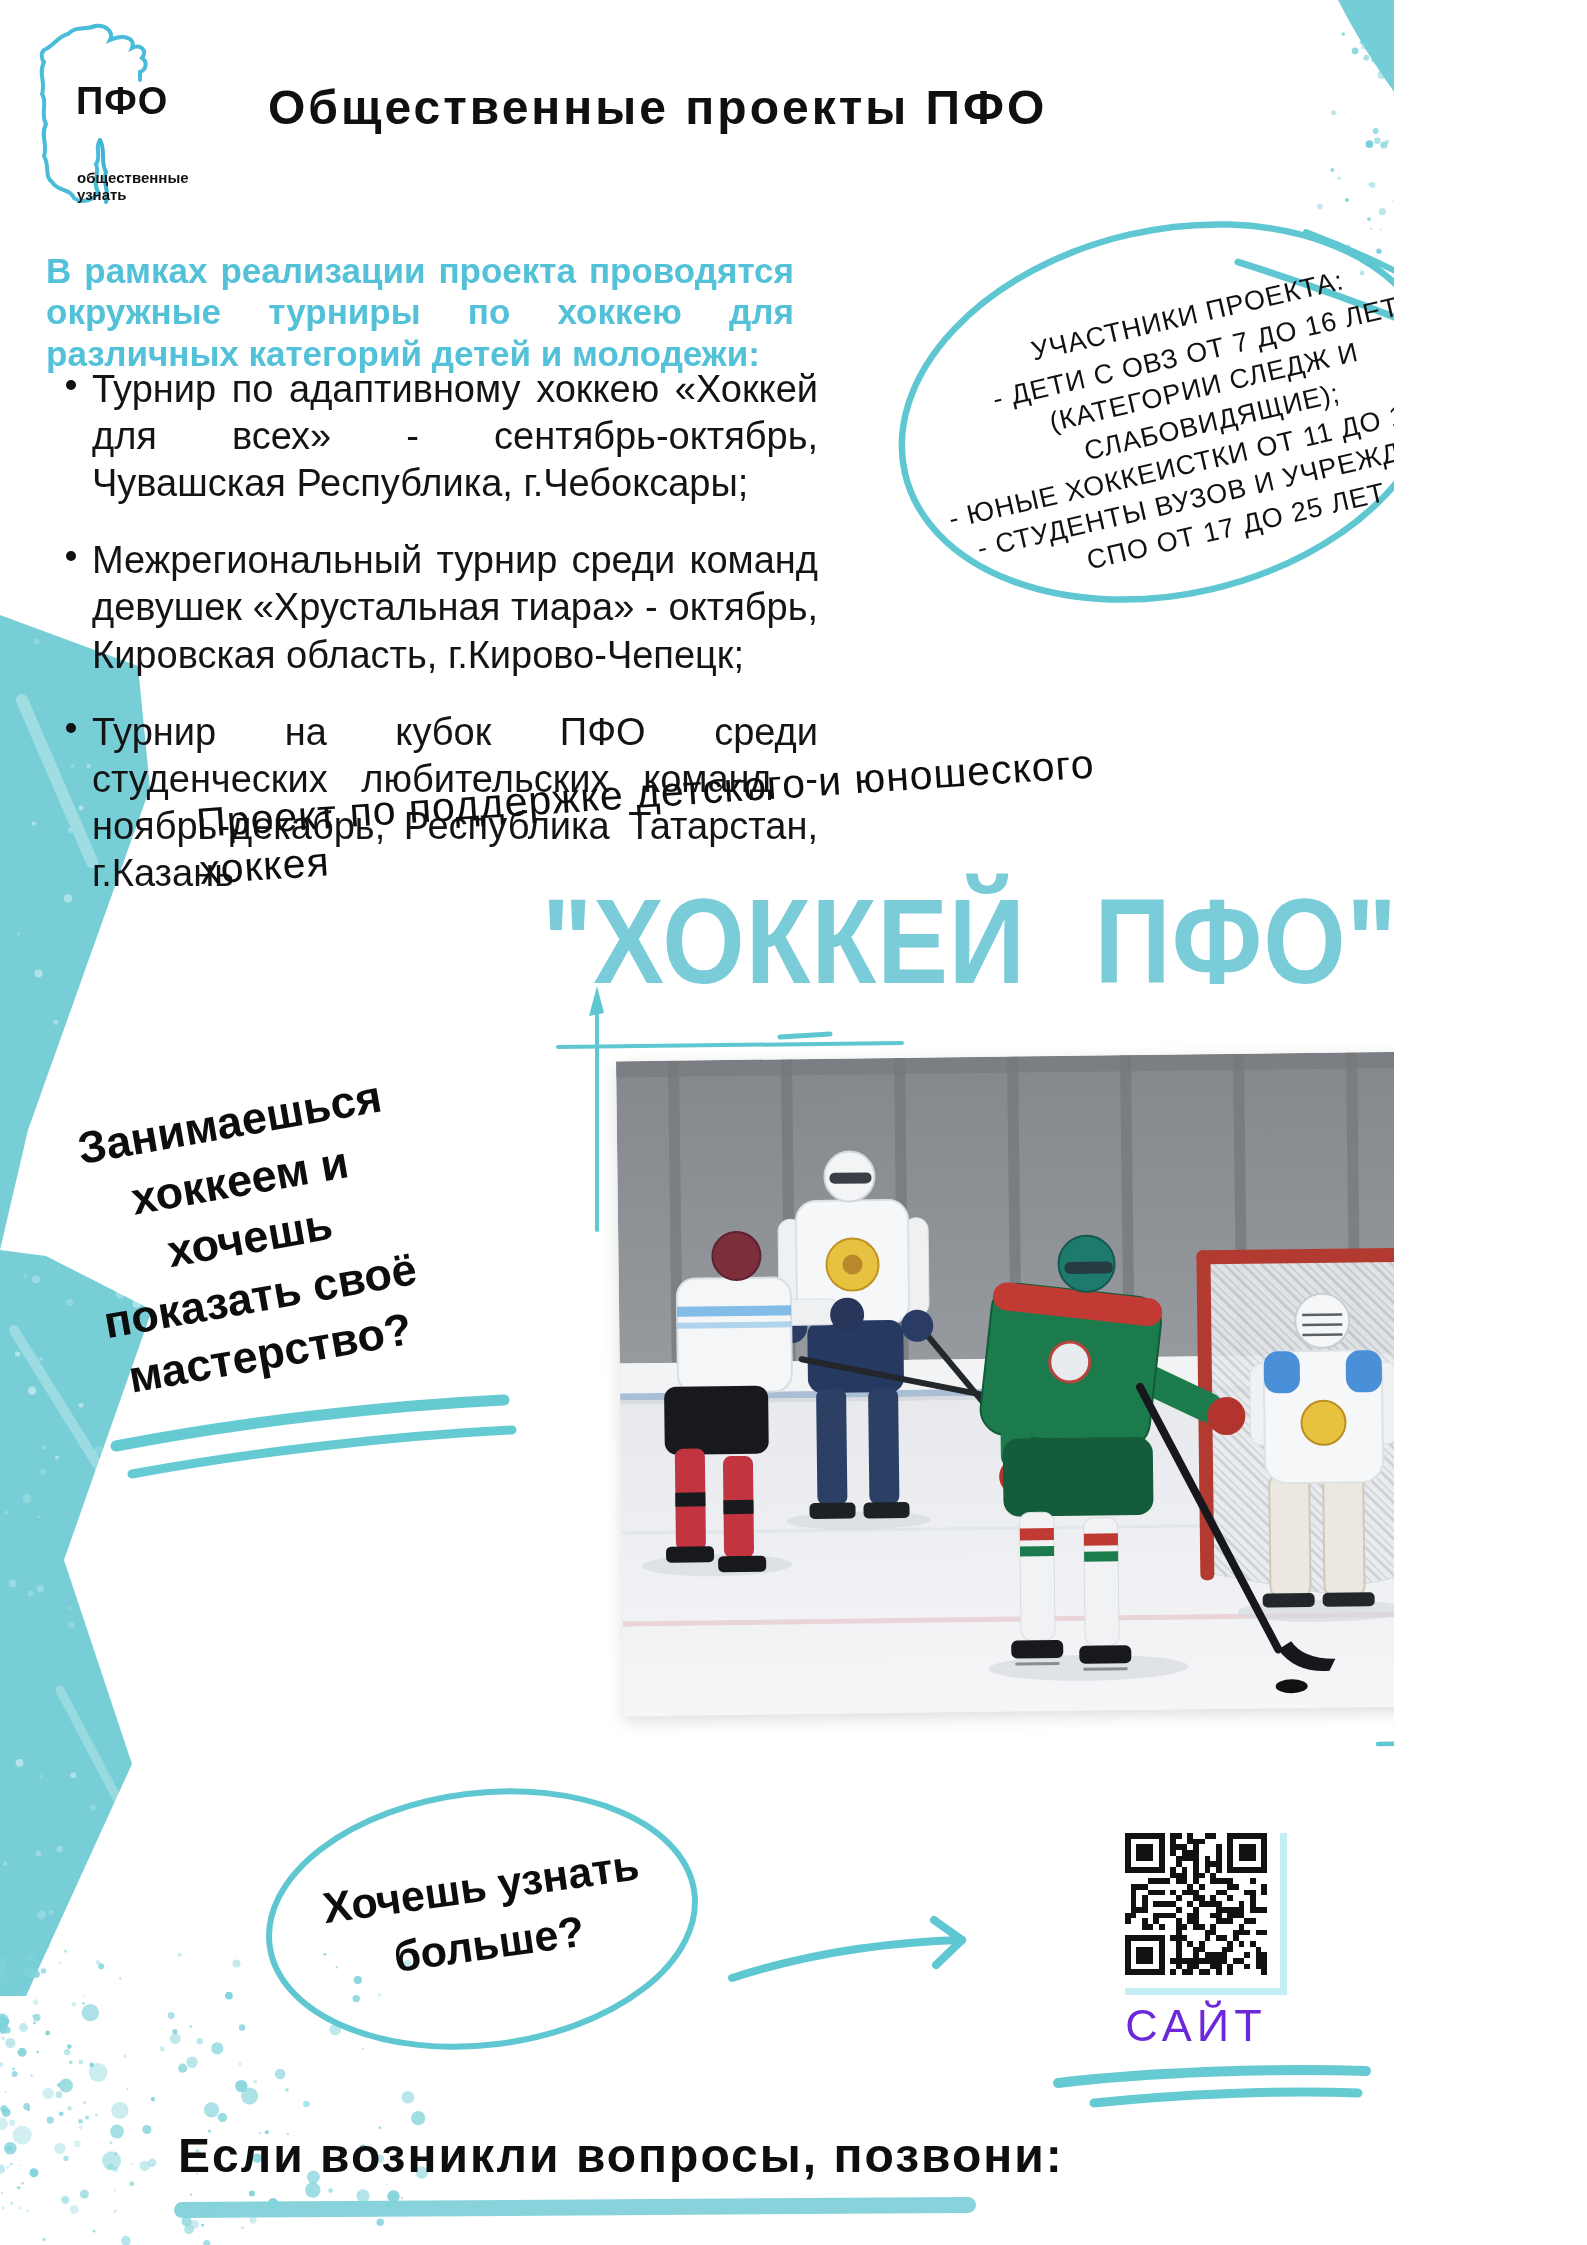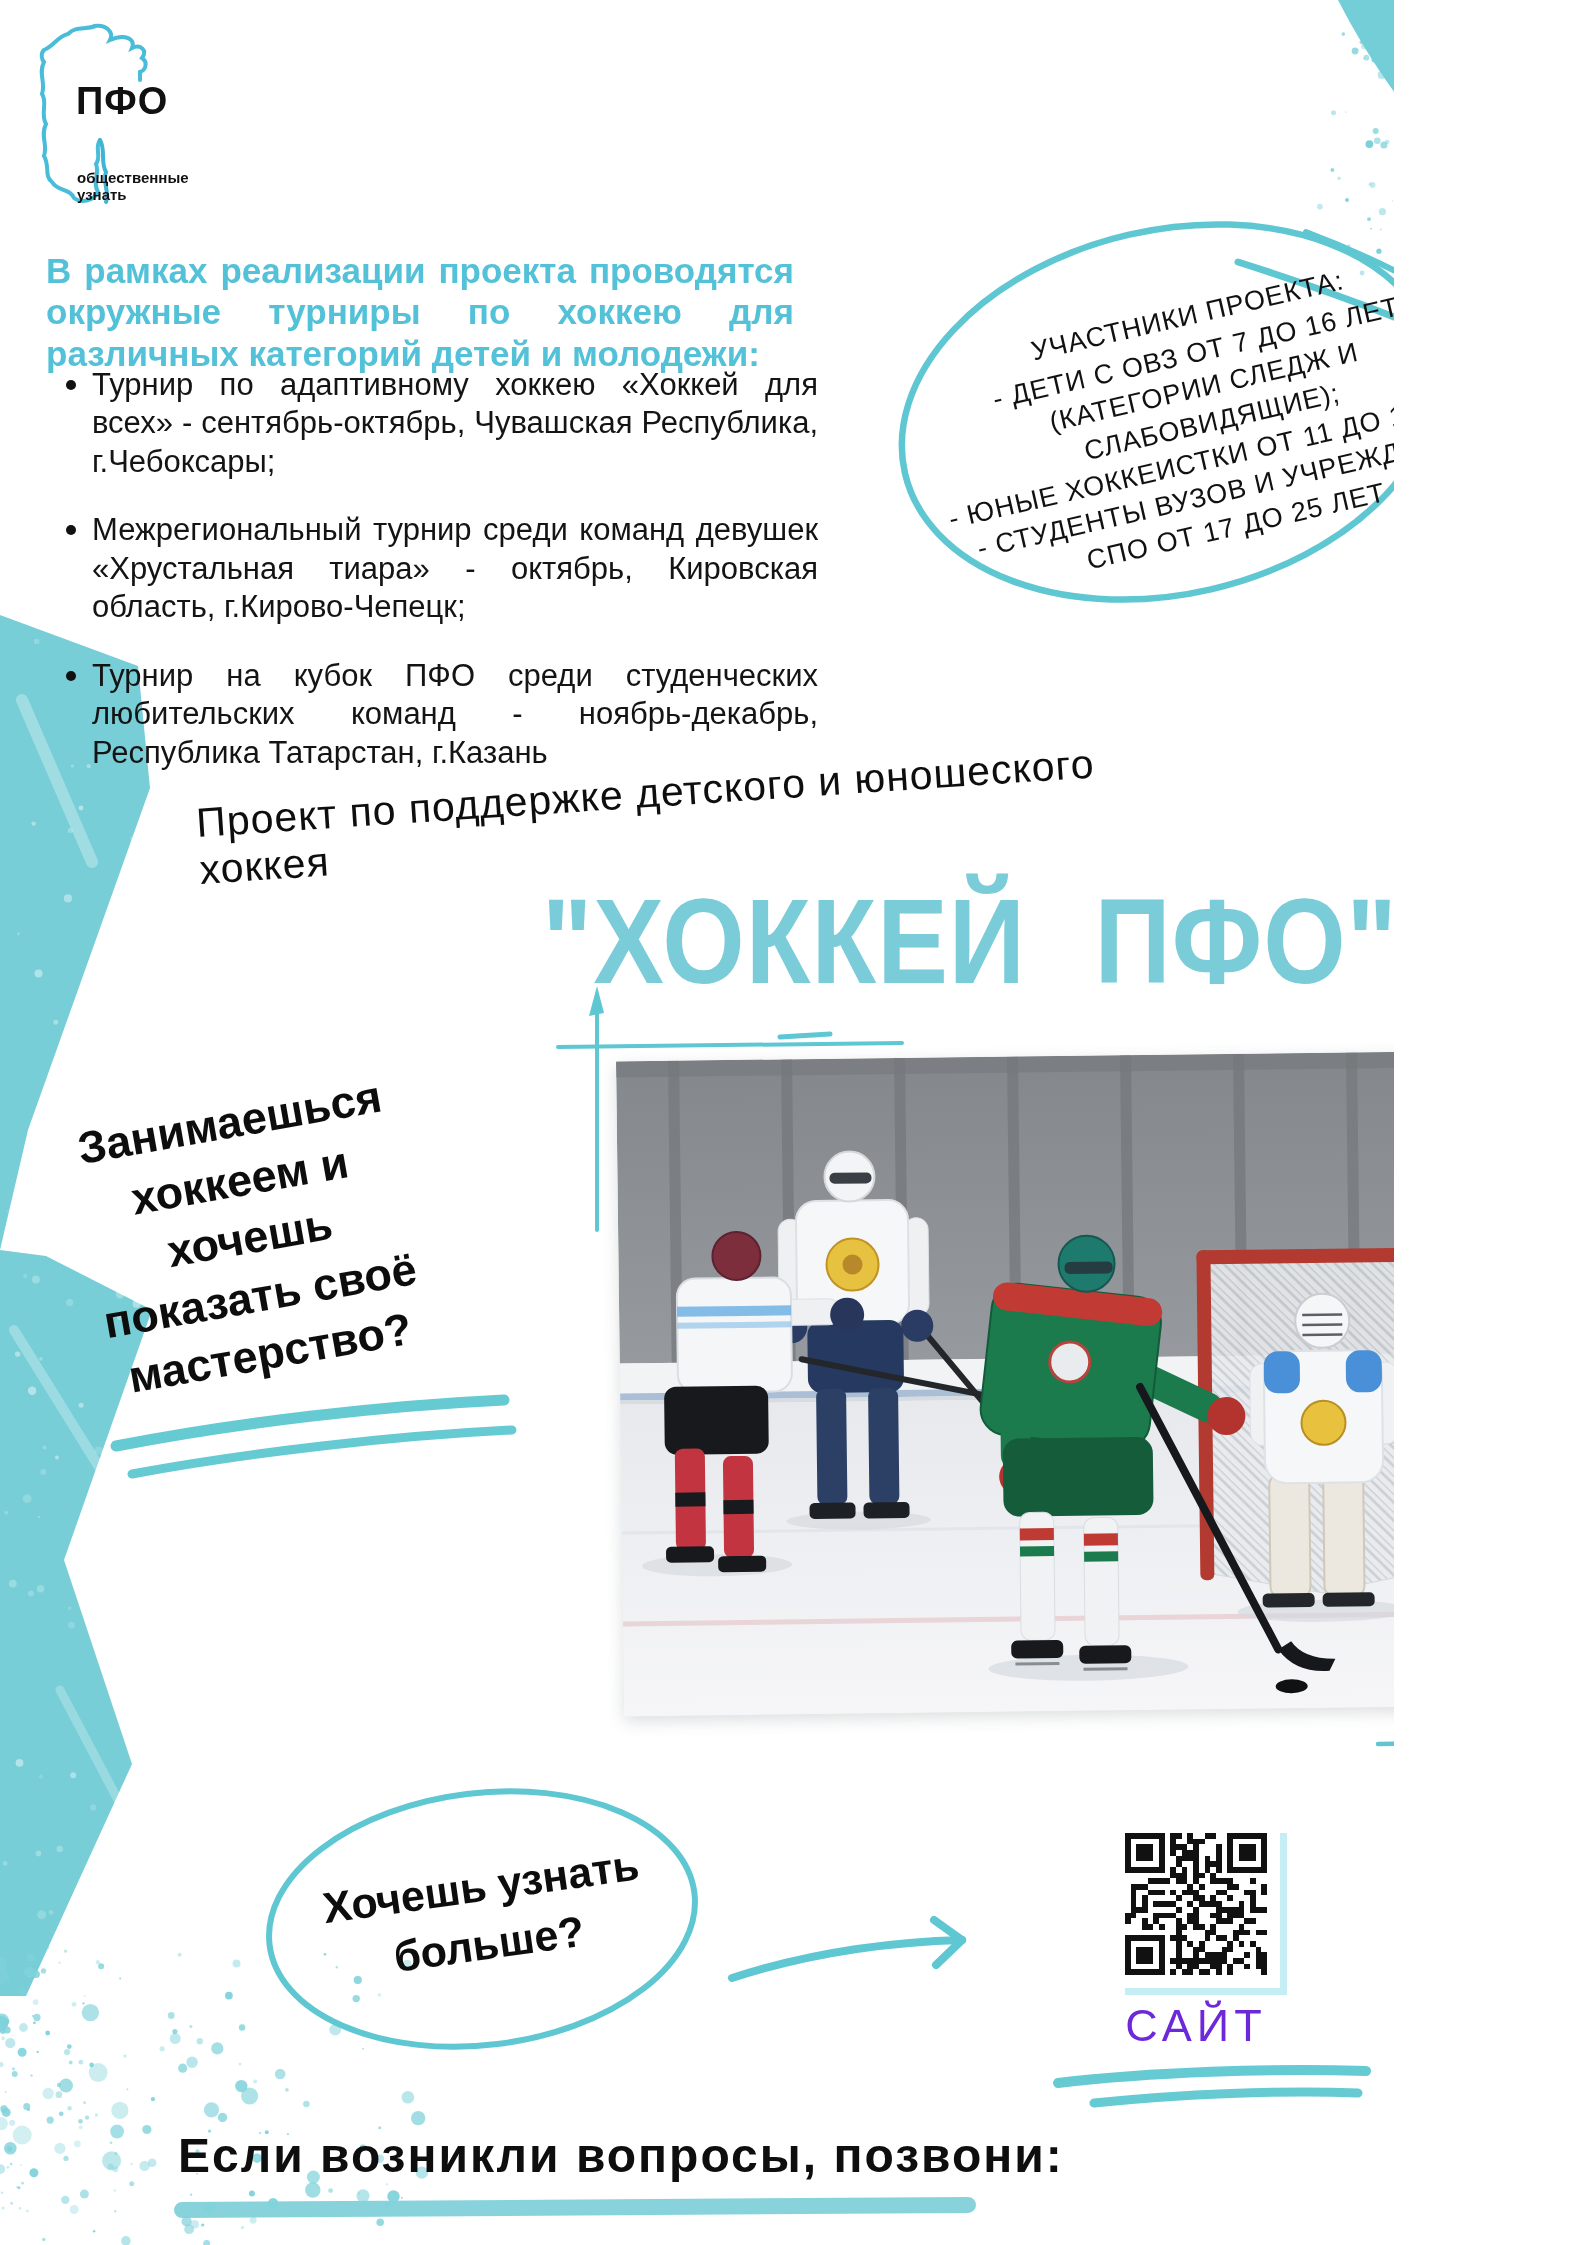--- a/index.html
+++ b/index.html
@@ -14,21 +14,21 @@
   .logo-abbr{position:absolute;left:40px;top:58px;font-size:38px;font-weight:800;letter-spacing:1px;color:#111;}
   .logo-cap{position:absolute;left:41px;top:104px;font-size:15px;font-weight:700;line-height:1.1;color:#111;margin-top:44px;}
   .page-title{position:absolute;left:268px;top:48px;font-size:48px;font-weight:600;letter-spacing:3px;color:#101010;}
 
   
   .intro{position:absolute;left:46px;top:215px;width:748px;font-size:35px;line-height:1.18;
          color:#53c1d8;font-weight:600;text-align:justify;}
   .tournaments{position:absolute;left:66px;top:366px;width:752px;margin:0;padding:0;list-style:none;}
   .tournaments li{display:flex;margin-bottom:30px;}
   .tournaments .dot{width:10px;height:10px;border-radius:50%;background:#111;margin:14px 16px 0 0;flex:0 0 10px;}
-  .tournaments .t-text{font-size:31px;line-height:1.24;text-align:justify;color:#141414;font-weight:500;}
+  .tournaments .t-text{font-size:38px;line-height:1.24;text-align:justify;color:#141414;font-weight:500;}
 
   
   .participants{position:absolute;left:862px;top:200px;width:700px;height:430px;}
   .participants svg{position:absolute;left:0;top:0;}
   .p-text{position:absolute;left:70px;top:96px;width:560px;transform:rotate(-13deg);
           text-align:center;font-size:27px;line-height:1.32;font-weight:500;letter-spacing:1px;color:#111;}
   .p-title{margin-bottom:2px;}
 
   
   .tagline{position:absolute;left:198px;top:800px;width:1000px;font-size:41px;font-weight:500;
@@ -595,20 +595,21 @@
                  M 60,4 C 48,8 40,4 32,12 C 22,14 18,24 8,28 C 4,32 6,38 8,40" fill="none" stroke="#49bcd9" stroke-width="4" stroke-linecap="round"></path>
         <path d="M 64,118 C 70,128 64,140 70,150 C 66,160 74,170 70,180" fill="none" stroke="#3fb4d4" stroke-width="4" stroke-linecap="round"></path>
       </svg>
       <div class="logo-abbr">ПФО</div>
       <div class="logo-cap">
         <div>общественные</div>
         <div>узнать</div>
       </div>
     </div>
 
+    <h1 class="page-title">Общественные проекты ПФО</h1>
 
     <p class="intro">В рамках реализации проекта проводятся окружные турниры по хоккею для различных категорий детей и молодежи:</p>
 
     <ul class="tournaments">
       <li>
         <span class="dot"></span>
         <span class="t-text">Турнир по адаптивному хоккею «Хоккей для всех» - сентябрь-октябрь, Чувашская Республика, г.Чебоксары;</span>
       </li>
       <li>
         <span class="dot"></span>

